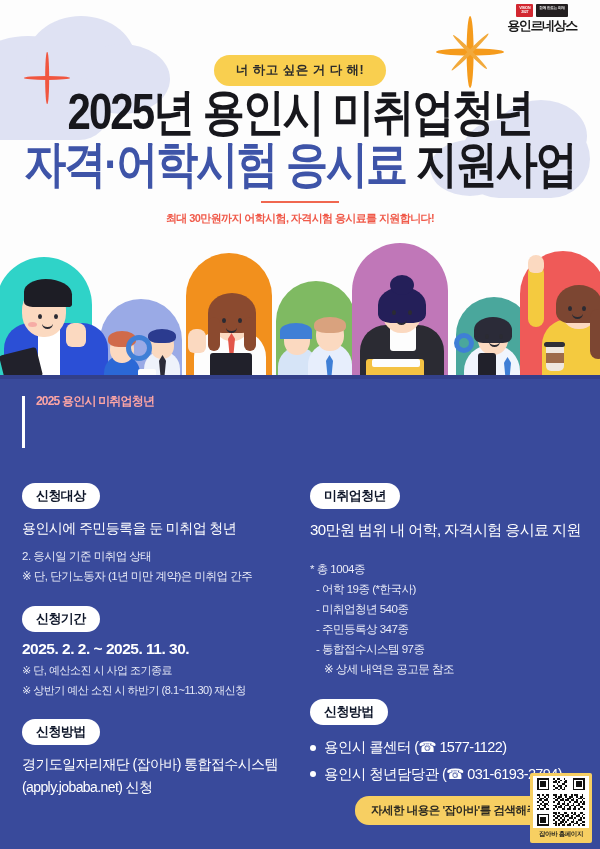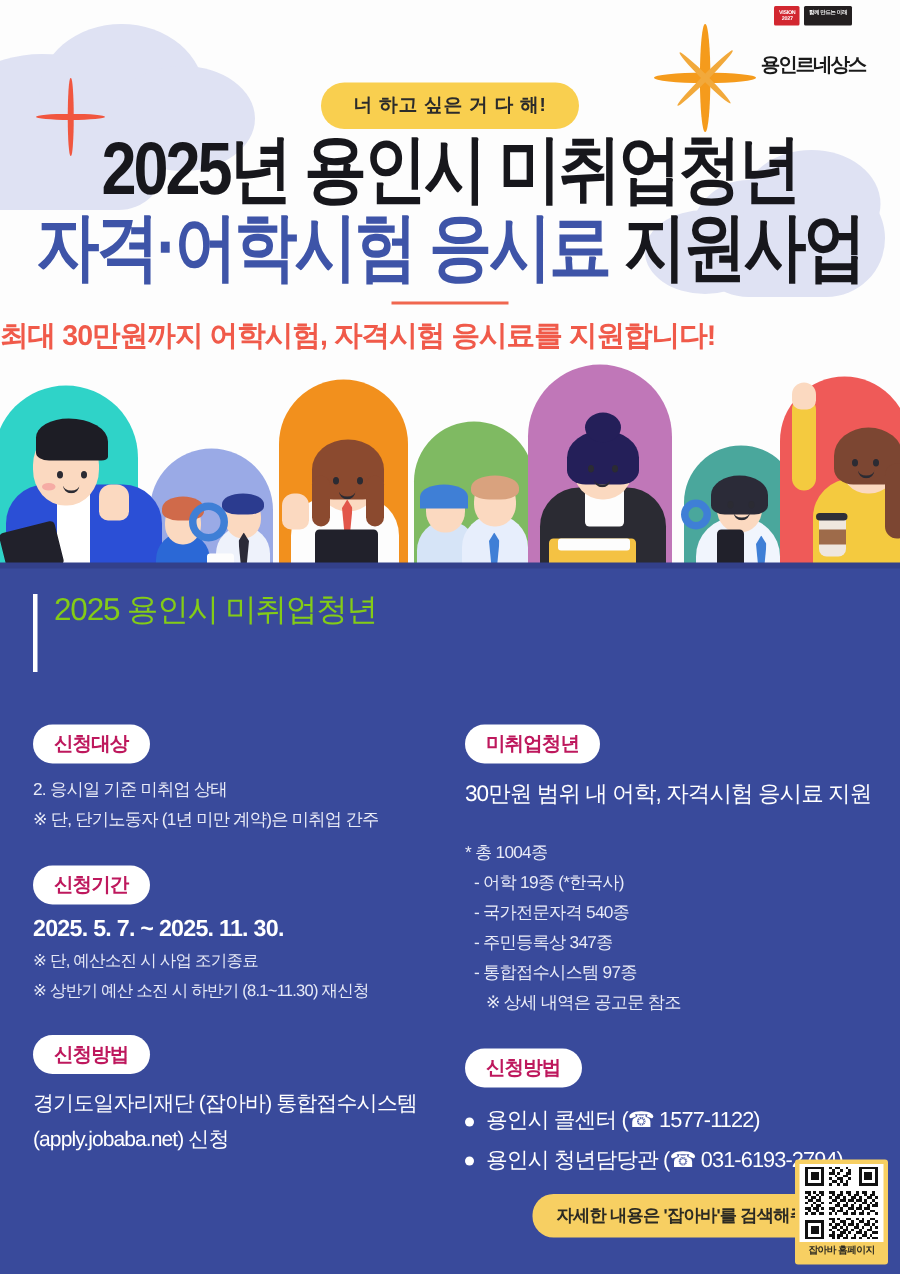--- a/index.html
+++ b/index.html
@@ -40,21 +40,21 @@
   .sparkle-orange::before{ width:10%; }
   .sparkle-orange::after{ height:10%; }
   .sparkle-orange2{
     color:#f2a93b; left:446px; top:26px; width:48px; height:52px;
     transform:rotate(45deg);
   }
 
   
   .city-logo{
     position:absolute; right:12px; top:4px; width:92px; height:40px;
-    display:flex; flex-direction:column; align-items:center; gap:19px;
+    display:flex; flex-direction:column; align-items:center; gap:2px;
   }
   .logo-top{ display:flex; gap:3px; align-items:stretch; }
   .logo-chip{
     background:#d22730; color:#fff; font-size:3.6px; font-weight:bold;
     padding:2px 3px; line-height:1.25; text-align:center; letter-spacing:-.2px;
     border-radius:1px; white-space:nowrap;
   }
   .logo-chip.dark{ background:#231f20; }
   .logo-word{
     font-size:13px; font-weight:bold; color:#1a1a1a; letter-spacing:-1.4px;
@@ -82,22 +82,22 @@
     white-space:nowrap; transform:scaleY(1.18); transform-origin:center top;
   }
   .hl-blue{ color:#3e54a8; }
   .hl-black{ color:#17171c; }
 
   .divider{
     position:absolute; left:0; right:0; top:201px; margin:0 auto;
     width:78px; height:2px; background:#f0674f;
   }
   .subtitle{
-    position:absolute; left:0; right:0; top:211px; text-align:left;
-    font-size:19px; font-weight:bold; color:#f05a4a; letter-spacing:-.6px;
+    position:absolute; left:0; right:0; top:211px; text-align:center;
+    font-size:11px; font-weight:bold; color:#f05a4a; letter-spacing:-.6px;
     white-space:nowrap;
   }
 
   
   .illu{ position:absolute; left:0; top:228px; width:600px; height:157px; overflow:hidden; }
   .arch{ position:absolute; bottom:0; border-radius:999px 999px 0 0; }
   .person{ position:absolute; bottom:0; }
   .head{ position:absolute; border-radius:46% 46% 48% 48%; }
   .body{ position:absolute; border-radius:26px 26px 0 0; }
   .hair{ position:absolute; border-radius:50% 50% 38% 38%; }
@@ -122,30 +122,30 @@
   .main-section{
     position:absolute; left:0; top:379px; width:600px; height:470px;
     background:#394a9b;
   }
 
   .main-head{ position:absolute; left:22px; top:14px; padding-left:14px; }
   .main-head::before{
     content:""; position:absolute; left:0; top:3px; width:3px; height:52px; background:#ffffff;
   }
   .main-head .mh-line1{
-    font-size:21px; font-weight:normal; color:#84cc16; letter-spacing:-.8px;
+    font-size:12px; font-weight:bold; color:#fca5a5; letter-spacing:-.8px;
     line-height:1.35; white-space:nowrap;
   }
   .main-head .mh-line2{
     font-size:25px; font-weight:bold; color:#f7cf62; letter-spacing:-1px;
     line-height:1.2; white-space:nowrap;
   }
 
   .pill{
-    display:inline-block; background:#ffffff; color:#be185d;
+    display:inline-block; background:#ffffff; color:#0f172a;
     font-size:13px; font-weight:bold; letter-spacing:-.6px;
     padding:4px 14px; border-radius:13px; white-space:nowrap;
   }
 
   .col{ position:absolute; color:#ffffff; }
   .col-left{ left:22px; top:104px; width:290px; }
   .col-right{ left:310px; top:104px; width:285px; }
 
   .blk{ margin-bottom:0; }
   .body-text{
@@ -335,30 +335,31 @@
 
     <div class="main-head">
       <div class="mh-line1">2025 용인시 미취업청년</div>
     </div>
 
     <div class="col col-left">
 
       <div class="blk">
         <span class="pill">신청대상</span>
         <div class="body-text">
+          <div>용인시에 주민등록을 둔 미취업 청년</div>
         </div>
         <div class="small-list">
           <div>2. 응시일 기준 미취업 상태</div>
           <div>※ 단, 단기노동자 (1년 미만 계약)은 미취업 간주</div>
         </div>
       </div>
 
       <div class="blk" style="margin-top:20px;">
         <span class="pill">신청기간</span>
-        <div class="date-line">2025. 5. 7. ~ 2025. 11. 30.</div>
+        <div class="date-line">2025. 2. 2. ~ 2025. 11. 30.</div>
         <div class="note">
           <div>※ 단, 예산소진 시 사업 조기종료</div>
           <div>※ 상반기 예산 소진 시 하반기 (8.1~11.30) 재신청</div>
         </div>
       </div>
 
       <div class="blk" style="margin-top:18px;">
         <span class="pill">신청방법</span>
         <div class="body-text">
           <div>경기도일자리재단 (잡아바) 통합접수시스템</div>
@@ -368,21 +369,21 @@
     </div>
 
     <div class="col col-right">
 
       <div class="blk">
         <span class="pill">미취업청년</span>
         <div class="body-text big">30만원 범위 내 어학, 자격시험 응시료 지원</div>
         <div class="small-list" style="margin-top:16px;">
           <div>* 총 1004종</div>
           <div style="padding-left:6px;">- 어학 19종 (*한국사)</div>
-          <div style="padding-left:6px;">- 국가전문자격 540종</div>
+          <div style="padding-left:6px;">- 미취업청년 540종</div>
           <div style="padding-left:6px;">-  주민등록상 347종</div>
           <div style="padding-left:6px;">- 통합접수시스템 97종</div>
           <div style="padding-left:14px;">※ 상세 내역은 공고문 참조</div>
         </div>
       </div>
 
       <div class="blk" style="margin-top:20px;">
         <span class="pill">신청방법</span>
         <div class="bullets">
           <div>

